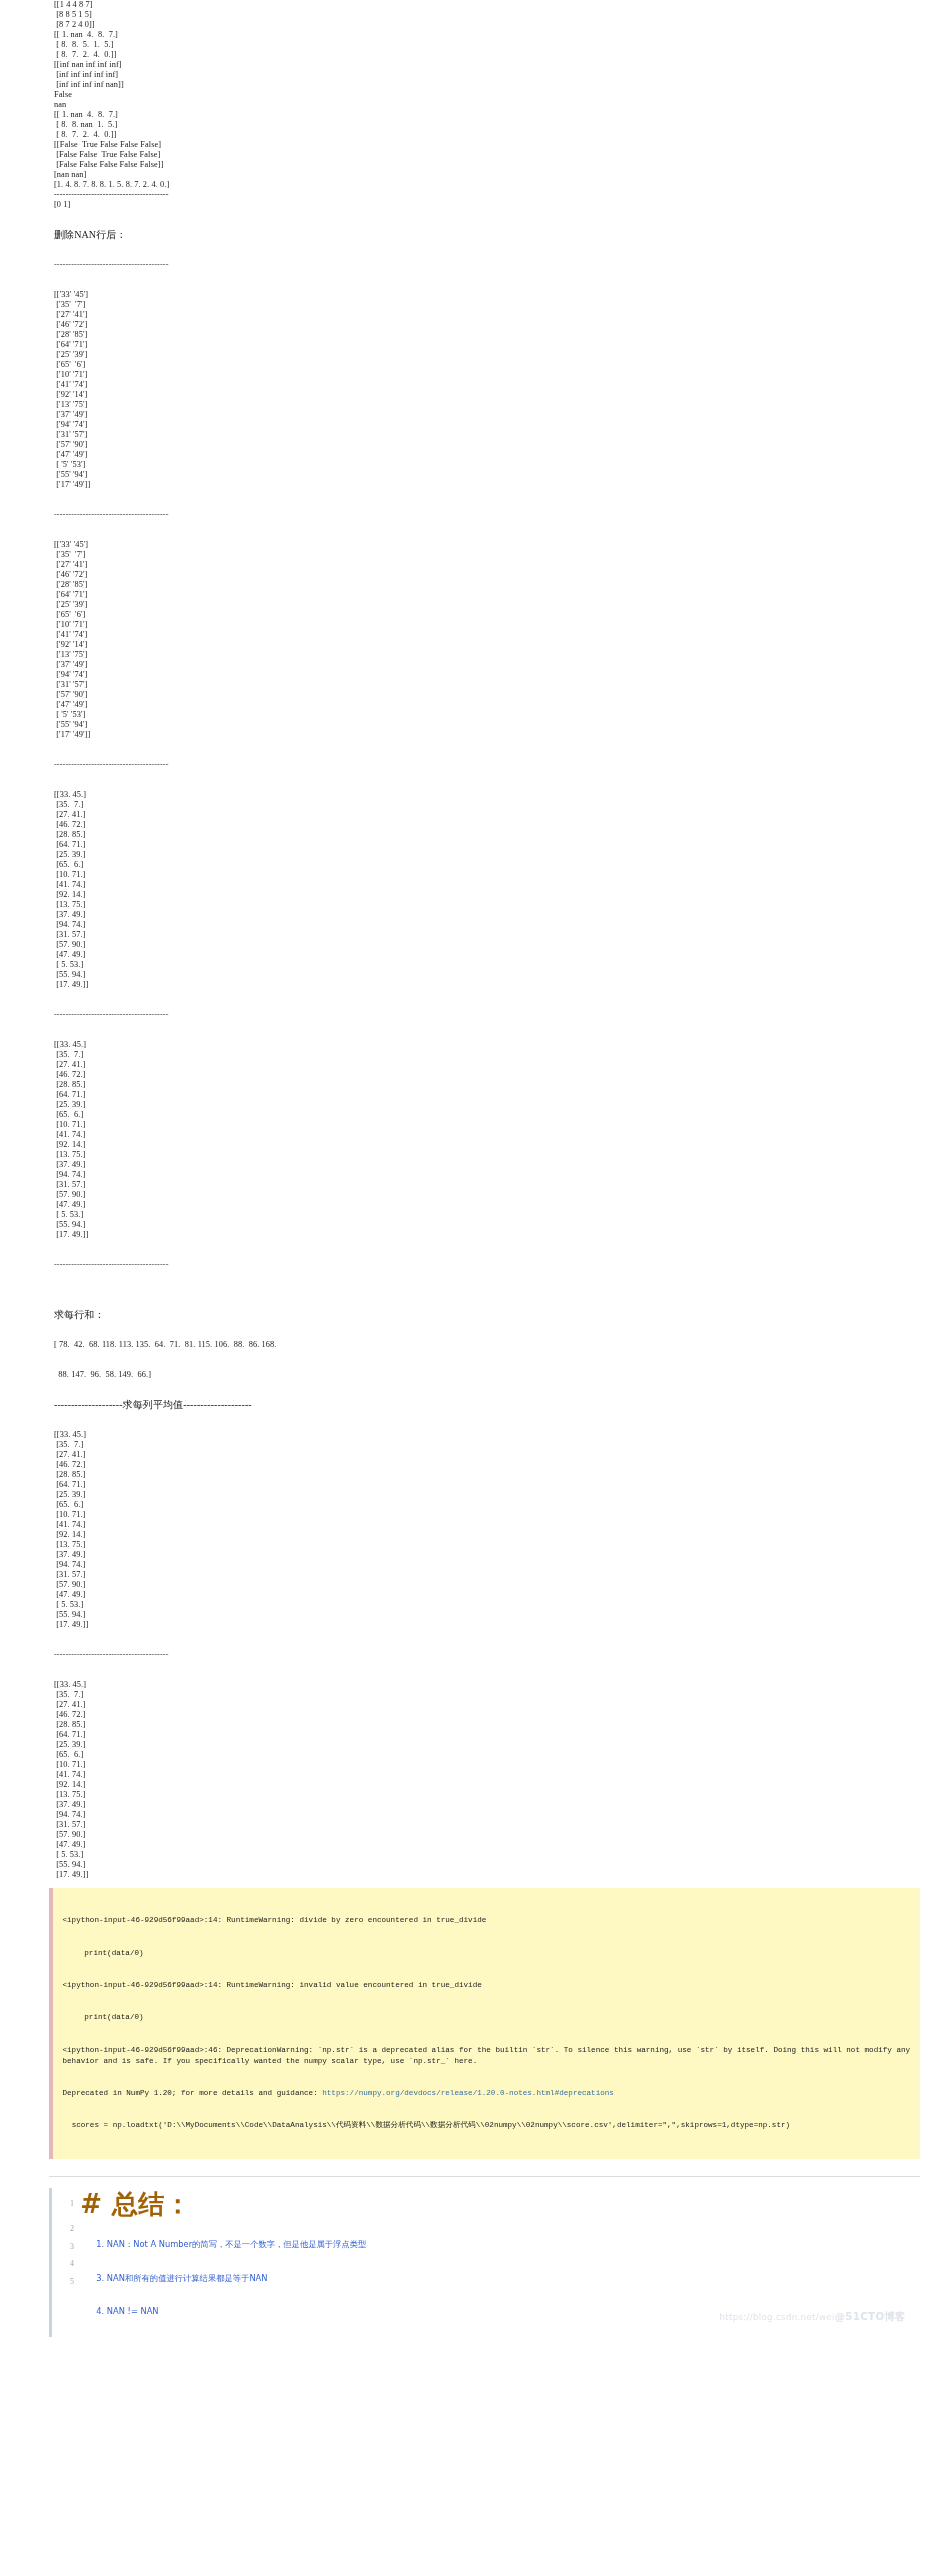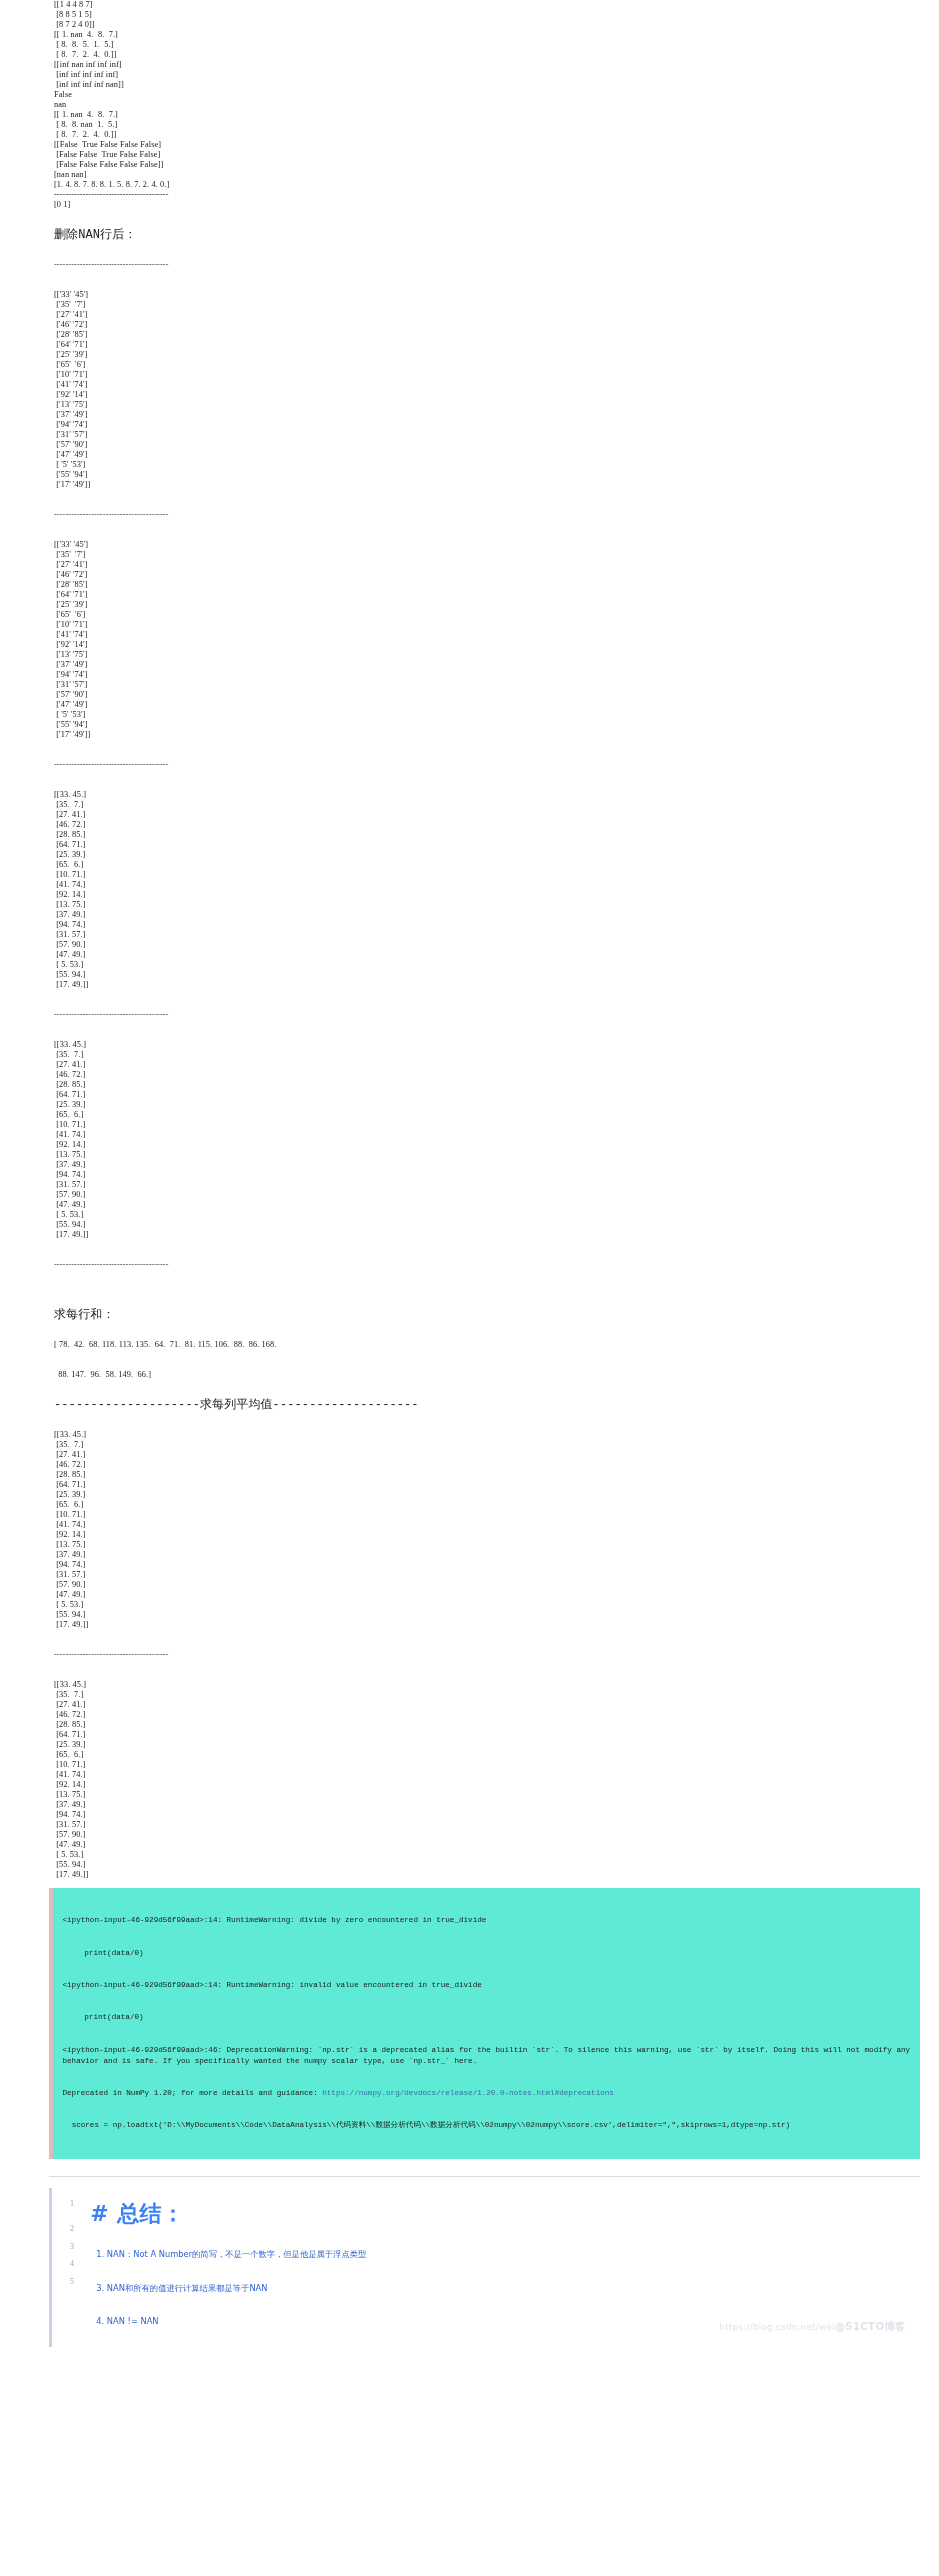--- a/index.html
+++ b/index.html
@@ -23,27 +23,27 @@
     font-family: "Liberation Serif", "DejaVu Serif", serif;
     font-size: 8.3px;
     line-height: 10px;
     white-space: pre;
     color: #202020;
     padding-left: 54px;
     letter-spacing: 0.1px;
   }
   .stdout .line { white-space: pre; display: block; height: 10px; }
   .sep { color: #3a3a3a; }
-  .cn { font-family: Liberation Mono, monospace; font-size: 12px; }
+  .cn { font-family: Liberation Serif, serif; font-size: 10px; }
 
   
   .warnbox {
     margin: 8px 0 0 49px;
     width: 871px;
-    background: #5eead4;
+    background: #fef9c3;
     border-left: 4px solid #e4b9bd;
     box-sizing: border-box;
     padding: 5.6px 8px 6.3px 9.5px;
     font-family: "Liberation Mono", "DejaVu Sans Mono", monospace;
     font-size: 7.6px;
     line-height: 10.8px;
     color: #1b1b1b;
     white-space: pre-wrap;
     word-break: break-word;
   }
@@ -73,27 +73,27 @@
     color: #9aa7b4;
     font-family: "Liberation Serif", "DejaVu Serif", serif;
     font-size: 8px;
     line-height: 17.4px;
     user-select: none;
   }
   .gutter .gn { display: block; }
   .gutter .gn.big { line-height: 32px; }
   .mdbody { flex: 1 1 auto; }
   .md-h1 {
-    color: #3b82f6;
+    color: #a16207;
     font-family: "DejaVu Sans", sans-serif;
     font-weight: bold;
-    font-size: 22px;
+    font-size: 26px;
     line-height: 32px;
     letter-spacing: 0.4px;
-    margin: 10px;
+    margin: 0;
   }
   .md-li {
     color: #2f5fd0;
     font-family: "DejaVu Sans", sans-serif;
     font-size: 8.3px;
     line-height: 17.4px;
     margin: 16px;
     white-space: nowrap;
   }
   .watermark {

